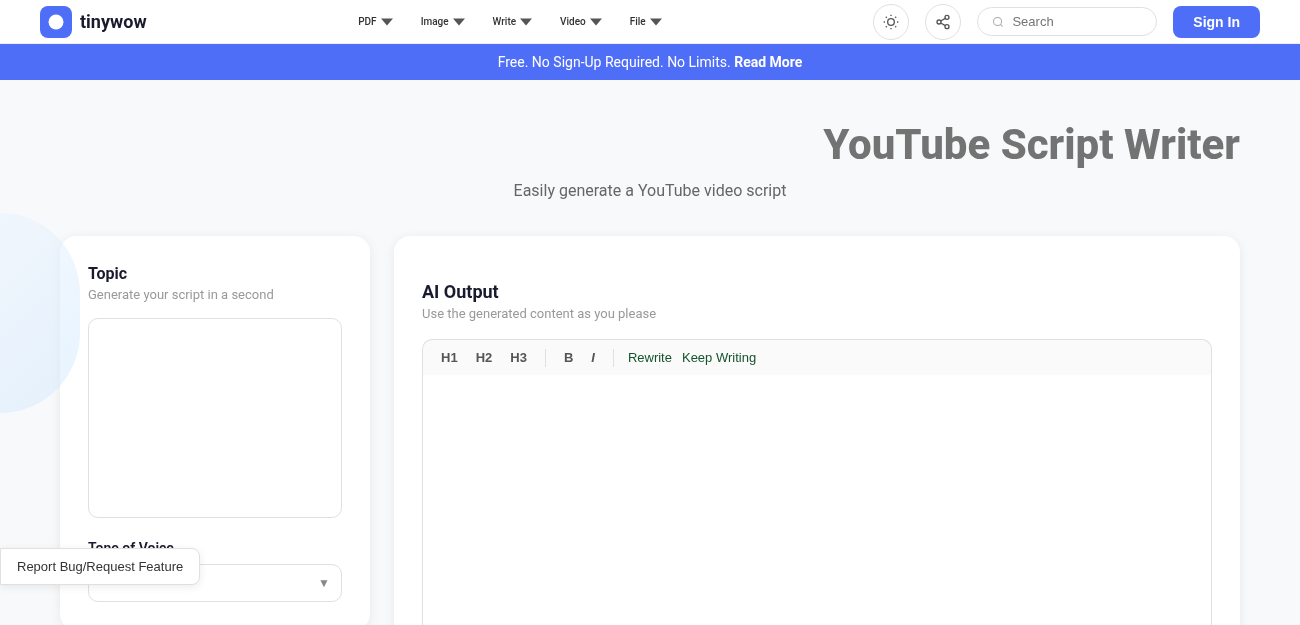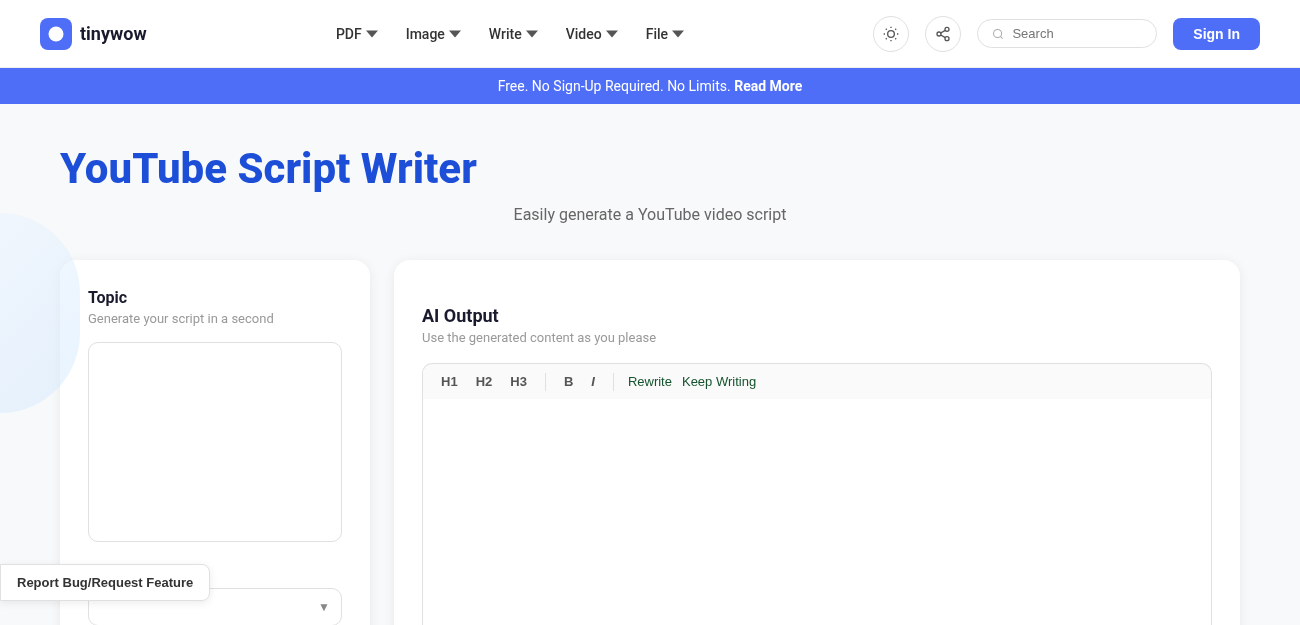--- a/index.html
+++ b/index.html
@@ -4,21 +4,21 @@
   <style>
     * { box-sizing: border-box; margin: 0; padding: 0; }
     body { font-family: -apple-system, BlinkMacSystemFont, 'Segoe UI', Roboto, sans-serif; background: #f8f9fa; min-height: 625px; width: 1300px; overflow-x: hidden; }
 
     
     .header {
       display: flex;
       align-items: center;
       justify-content: space-between;
       padding: 0 40px;
-      height: 68px;
+      height: 44px;
       background: #fff;
       border-bottom: 1px solid #eee;
     }
     .logo-area {
       display: flex;
       align-items: center;
       gap: 8px;
     }
     .logo-icon {
       width: 32px;
@@ -35,21 +35,21 @@
     }
     .nav-links {
       display: flex;
       align-items: center;
       gap: 28px;
     }
     .nav-link {
       display: flex;
       align-items: center;
       gap: 4px;
-      font-size: 14px;
+      font-size: 10px;
       color: #333;
       cursor: pointer;
       font-weight: 500;
     }
     .nav-link svg { width: 12px; height: 12px; fill: #555; }
     .header-right {
       display: flex;
       align-items: center;
       gap: 16px;
     }
@@ -99,24 +99,24 @@
       padding: 10px;
       font-size: 14px;
     }
     .banner a { color: white; font-weight: 700; cursor: pointer; }
 
     
     .main {
       padding: 40px 60px;
     }
     .page-title {
-      text-align: left;
+      text-align: right;
       font-size: 42px;
       font-weight: 800;
-      color: #1d4ed8;
+      color: #737373;
       margin-bottom: 12px;
     }
     .page-subtitle {
       text-align: center;
       font-size: 16px;
       color: #666;
       margin-bottom: 36px;
     }
 
     
@@ -263,31 +263,31 @@
       padding: 14px;
       background: #fff;
       font-size: 14px;
       color: #333;
       outline: none;
     }
 
     
     .report-btn {
       position: fixed;
-      bottom: 24px;
+      bottom: 40px;
       left: 0;
       background: #fff;
       border: 1px solid #e0e0e0;
       border-radius: 0 8px 8px 0;
       padding: 10px 16px;
       font-size: 13px;
       color: #333;
       cursor: pointer;
       box-shadow: 0 2px 8px rgba(0,0,0,0.08);
-      font-weight: 700;
+      font-weight: 400;
     }
 
     
     .left-blob {
       position: fixed;
       left: 0;
       top: 50%;
       transform: translateY(-50%);
       width: 80px;
       height: 200px;

